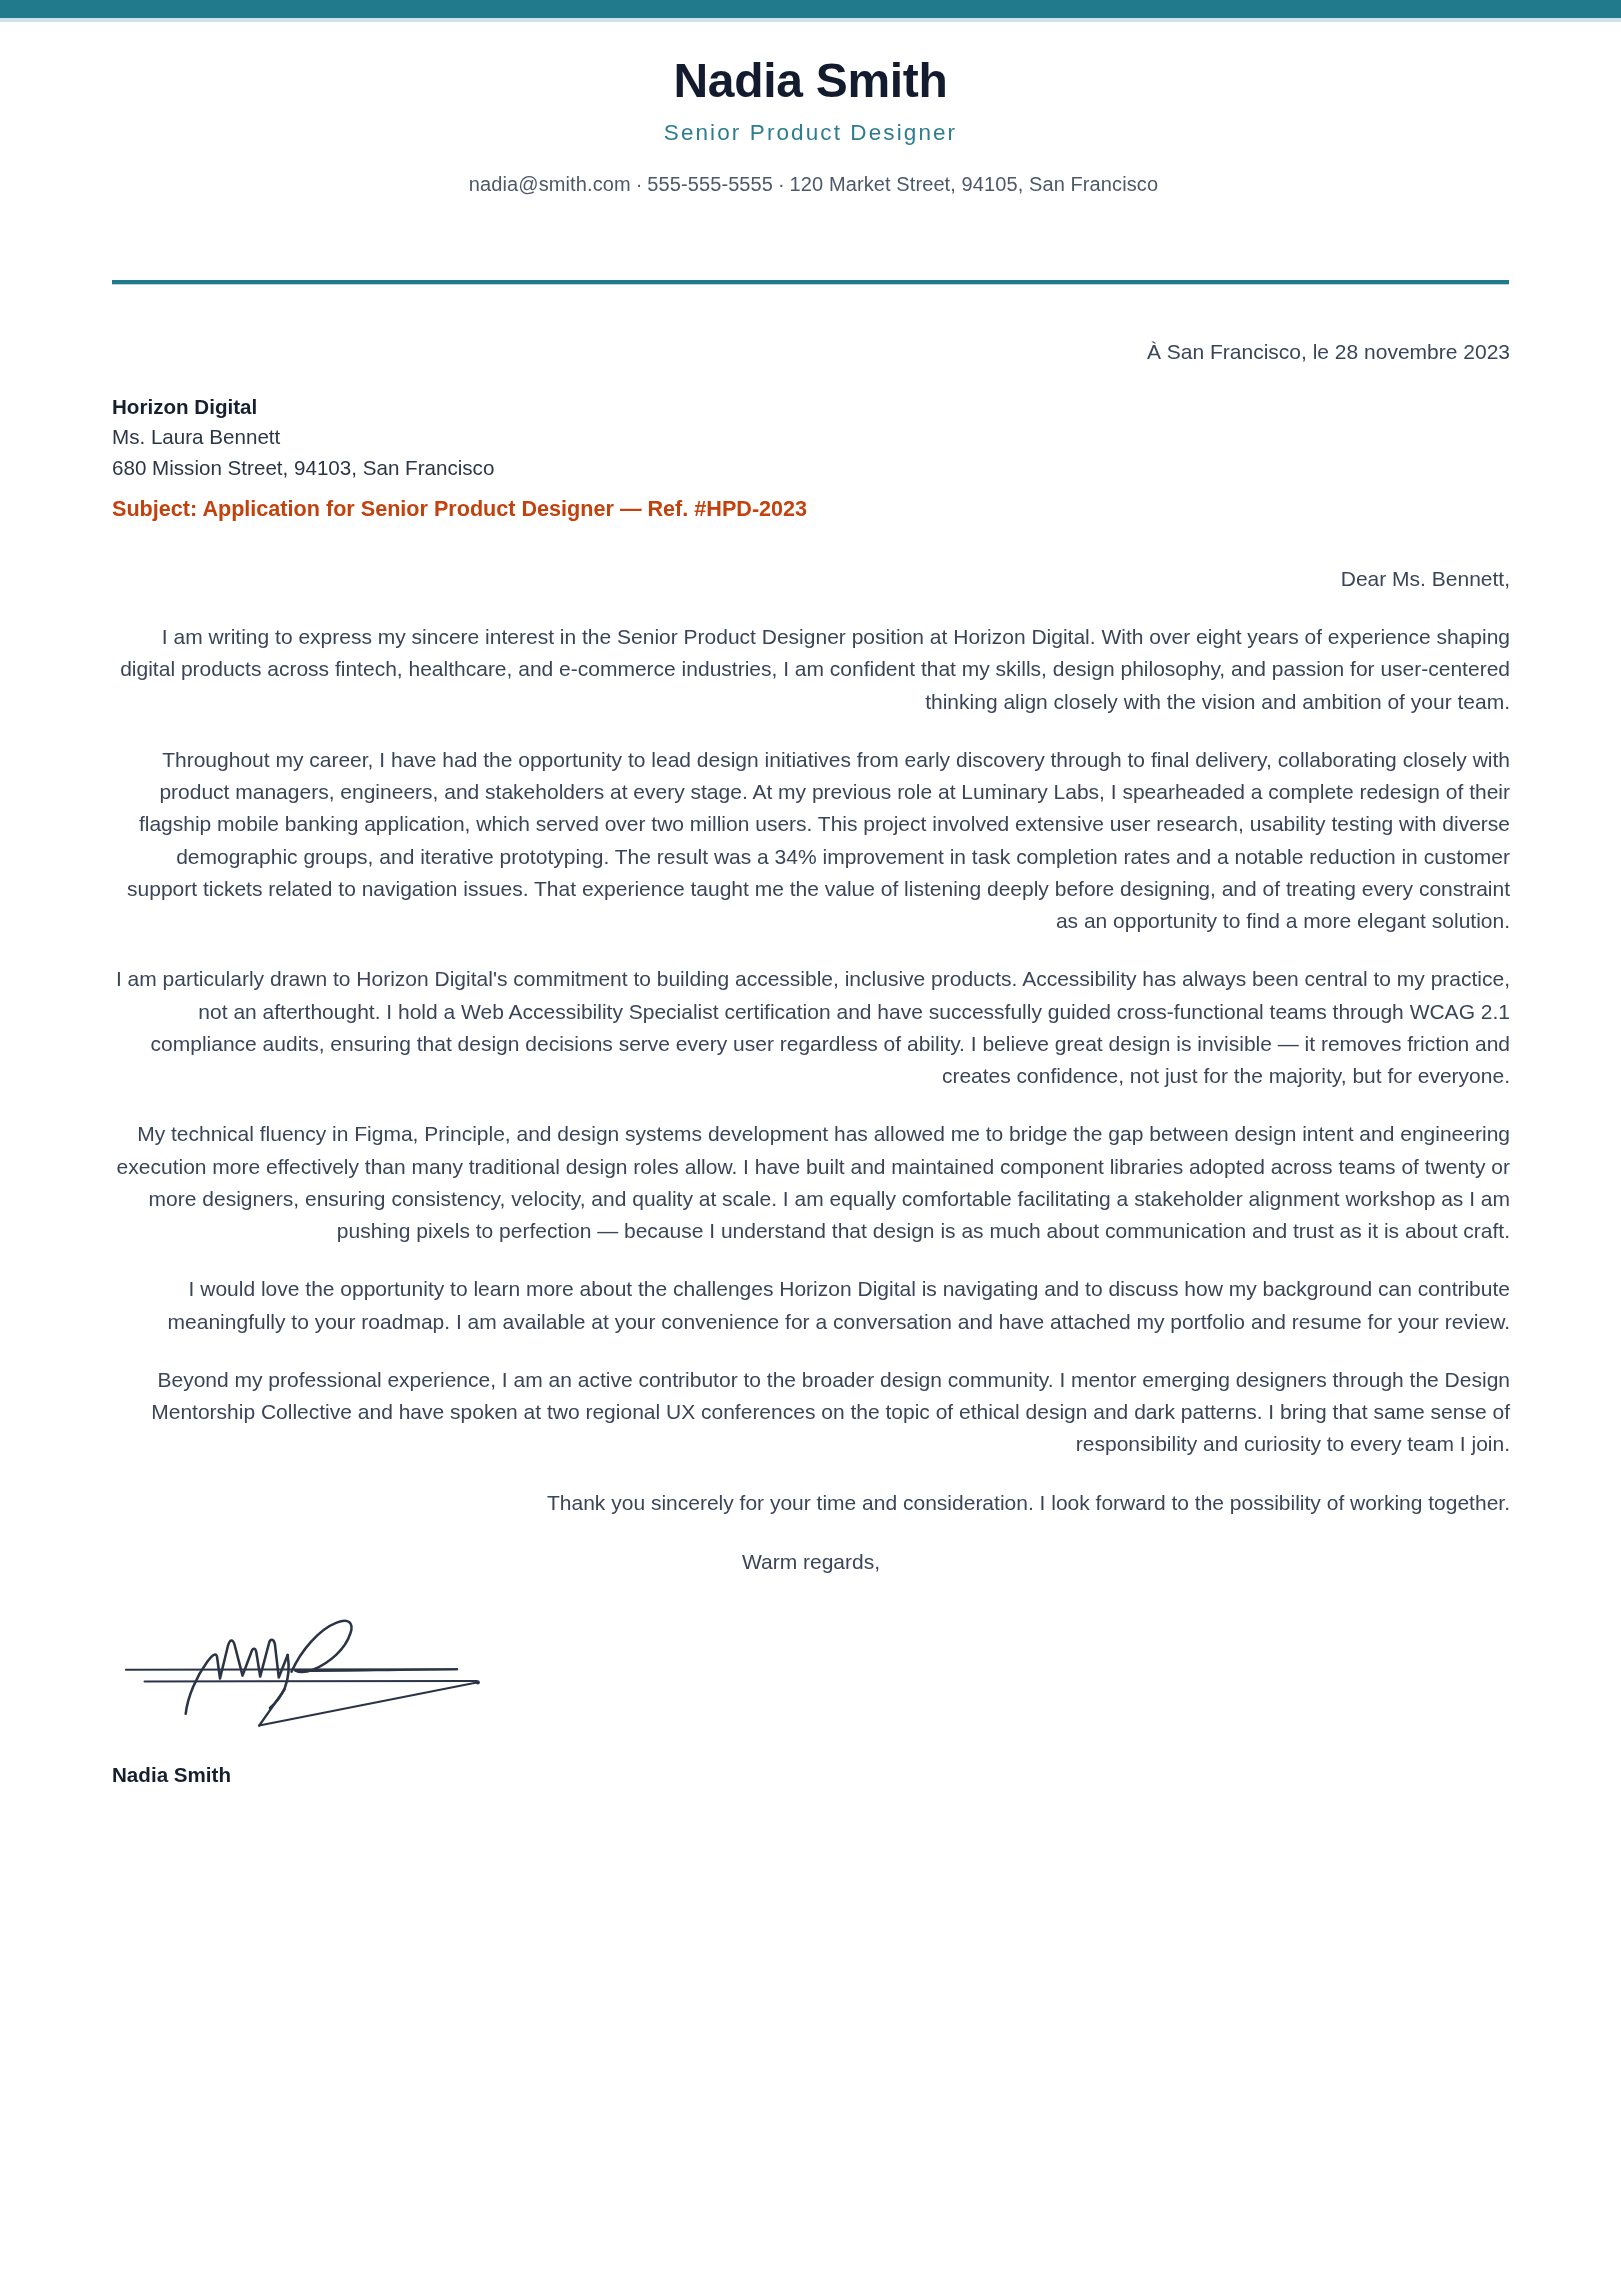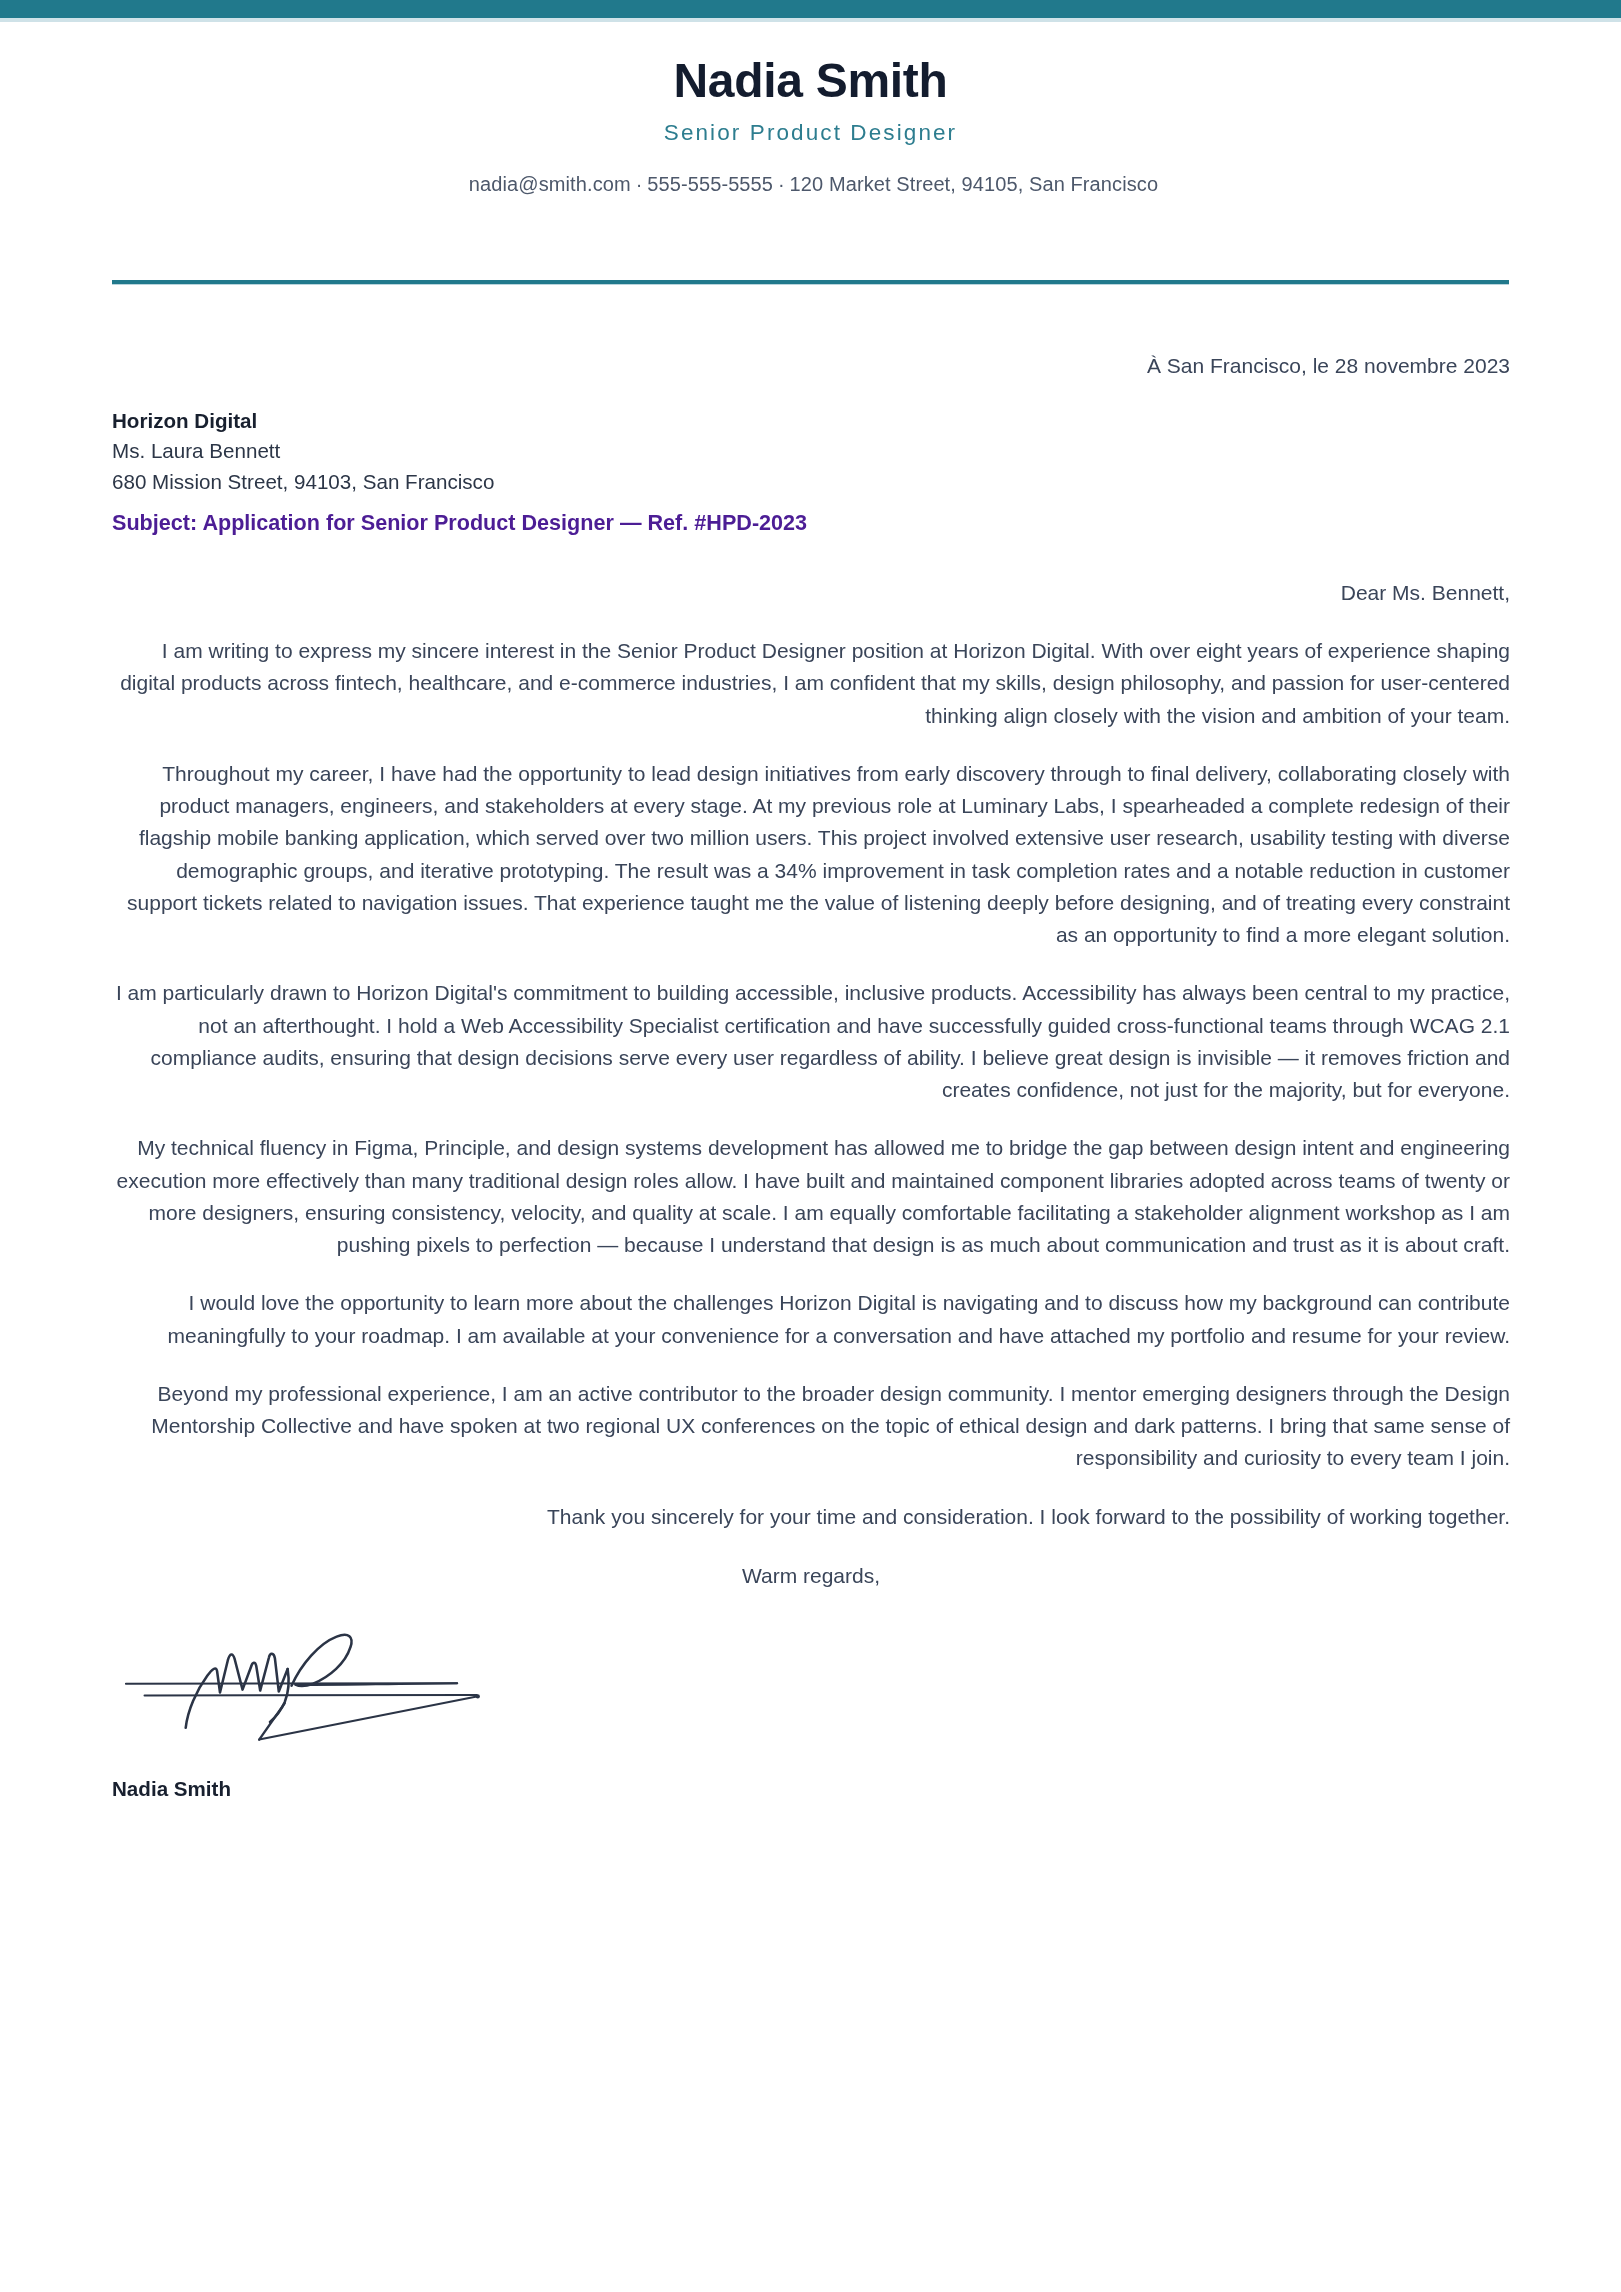--- a/index.html
+++ b/index.html
@@ -87,21 +87,21 @@
     left: 112px;
     width: 1397px;
     height: 3.9px;
     background: #21798c;
     border-bottom: 1px solid #b9d4dc;
   }
 
   
   .letter {
     position: absolute;
-    top: 352px;
+    top: 338px;
     left: 112px;
     width: 1398px;
   }
 
   .date-line {
     text-align: right;
     font-size: 21px;
     line-height: 1.35;
     color: #3a4559;
     margin: 0 0 25.5px 0;
@@ -119,21 +119,21 @@
   }
   .recipient-line {
     display: block;
   }
 
   .subject {
     margin: 9.8px 0 0 0;
     font-size: 21.6px;
     line-height: 1.45;
     font-weight: bold;
-    color: #4c1d95;
+    color: #c2410c;
   }
 
   .salutation {
     margin: 39px 0 0 0;
     font-size: 21px;
     line-height: 1.5;
     color: #3a4559;
     text-align: right;
   }
 

